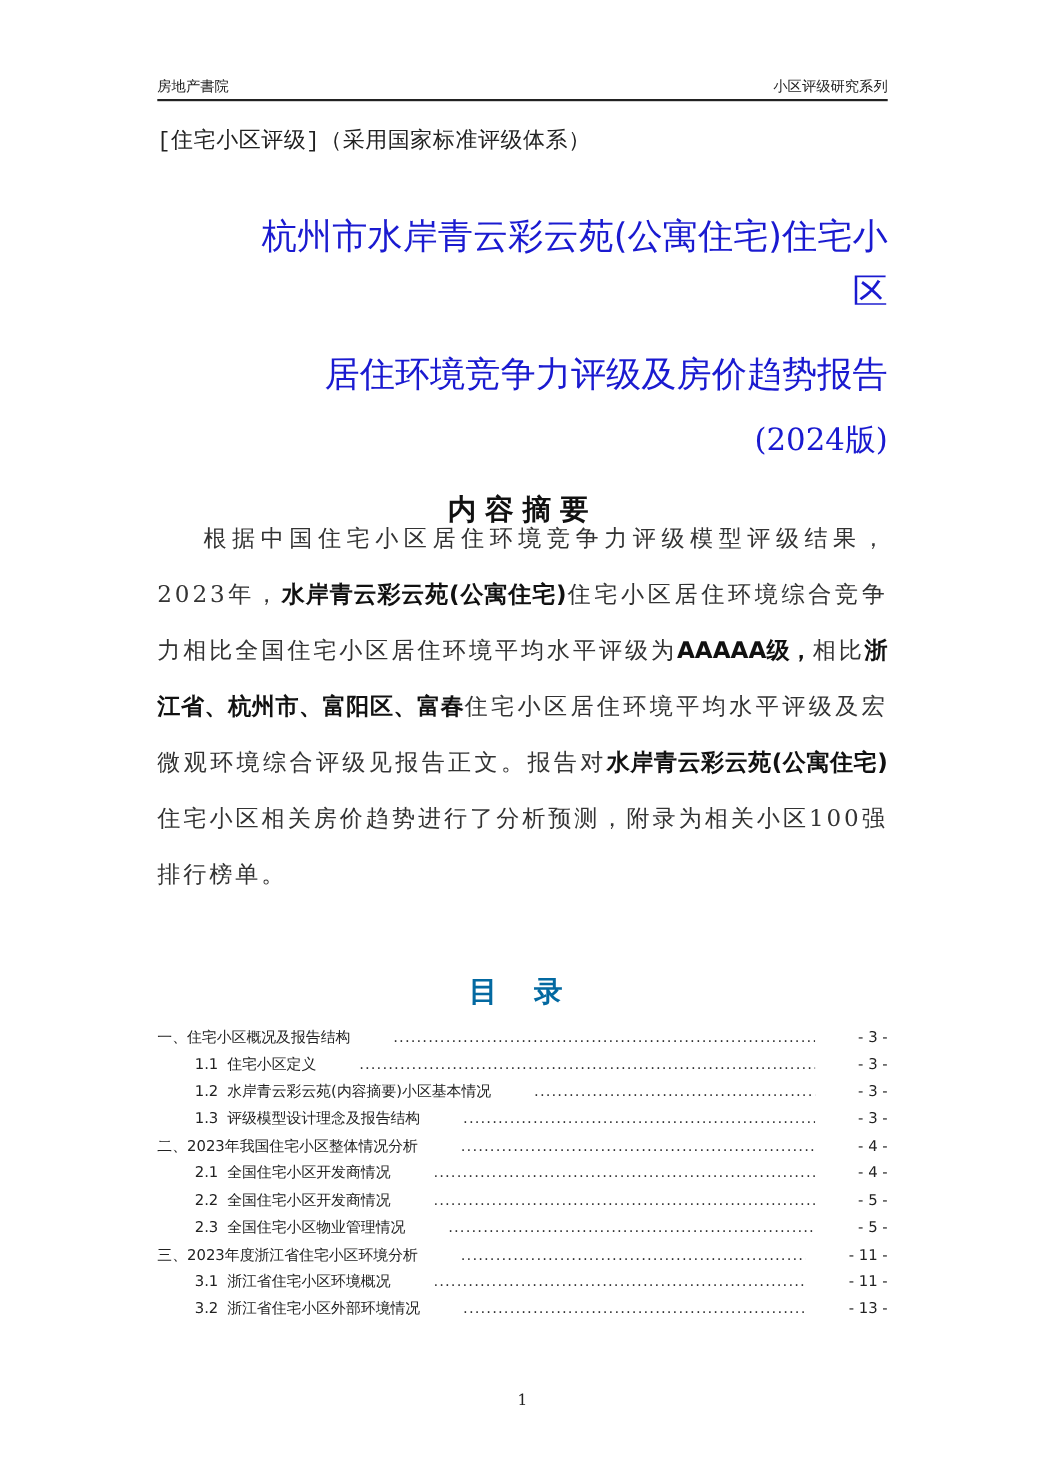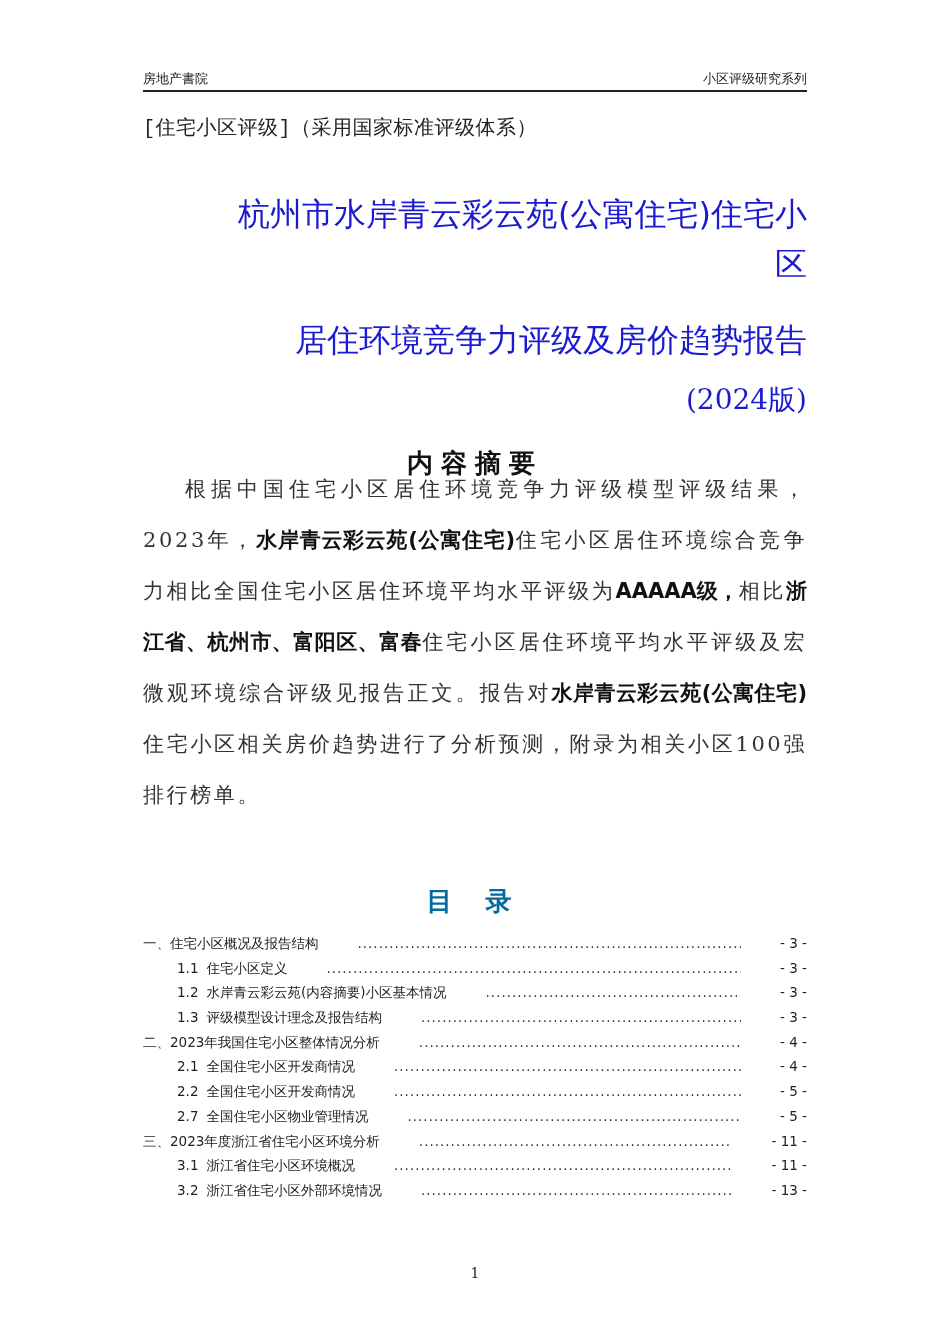--- a/index.html
+++ b/index.html
@@ -207,21 +207,21 @@
       <span class="toc-label"><span class="toc-num">2.1</span><span>全国住宅小区开发商情况</span></span>
       <span class="toc-leader"></span>
       <span class="toc-page">- 4 -</span>
     </div>
     <div class="toc-row level-2">
       <span class="toc-label"><span class="toc-num">2.2</span><span>全国住宅小区开发商情况</span></span>
       <span class="toc-leader"></span>
       <span class="toc-page">- 5 -</span>
     </div>
     <div class="toc-row level-2">
-      <span class="toc-label"><span class="toc-num">2.7</span><span>全国住宅小区物业管理情况</span></span>
+      <span class="toc-label"><span class="toc-num">2.3</span><span>全国住宅小区物业管理情况</span></span>
       <span class="toc-leader"></span>
       <span class="toc-page">- 5 -</span>
     </div>
     <div class="toc-row level-1">
       <span class="toc-label"><span>三、</span><span>2023年度浙江省住宅小区环境分析</span></span>
       <span class="toc-leader"></span>
       <span class="toc-page">- 11 -</span>
     </div>
     <div class="toc-row level-2">
       <span class="toc-label"><span class="toc-num">3.1</span><span>浙江省住宅小区环境概况</span></span>

